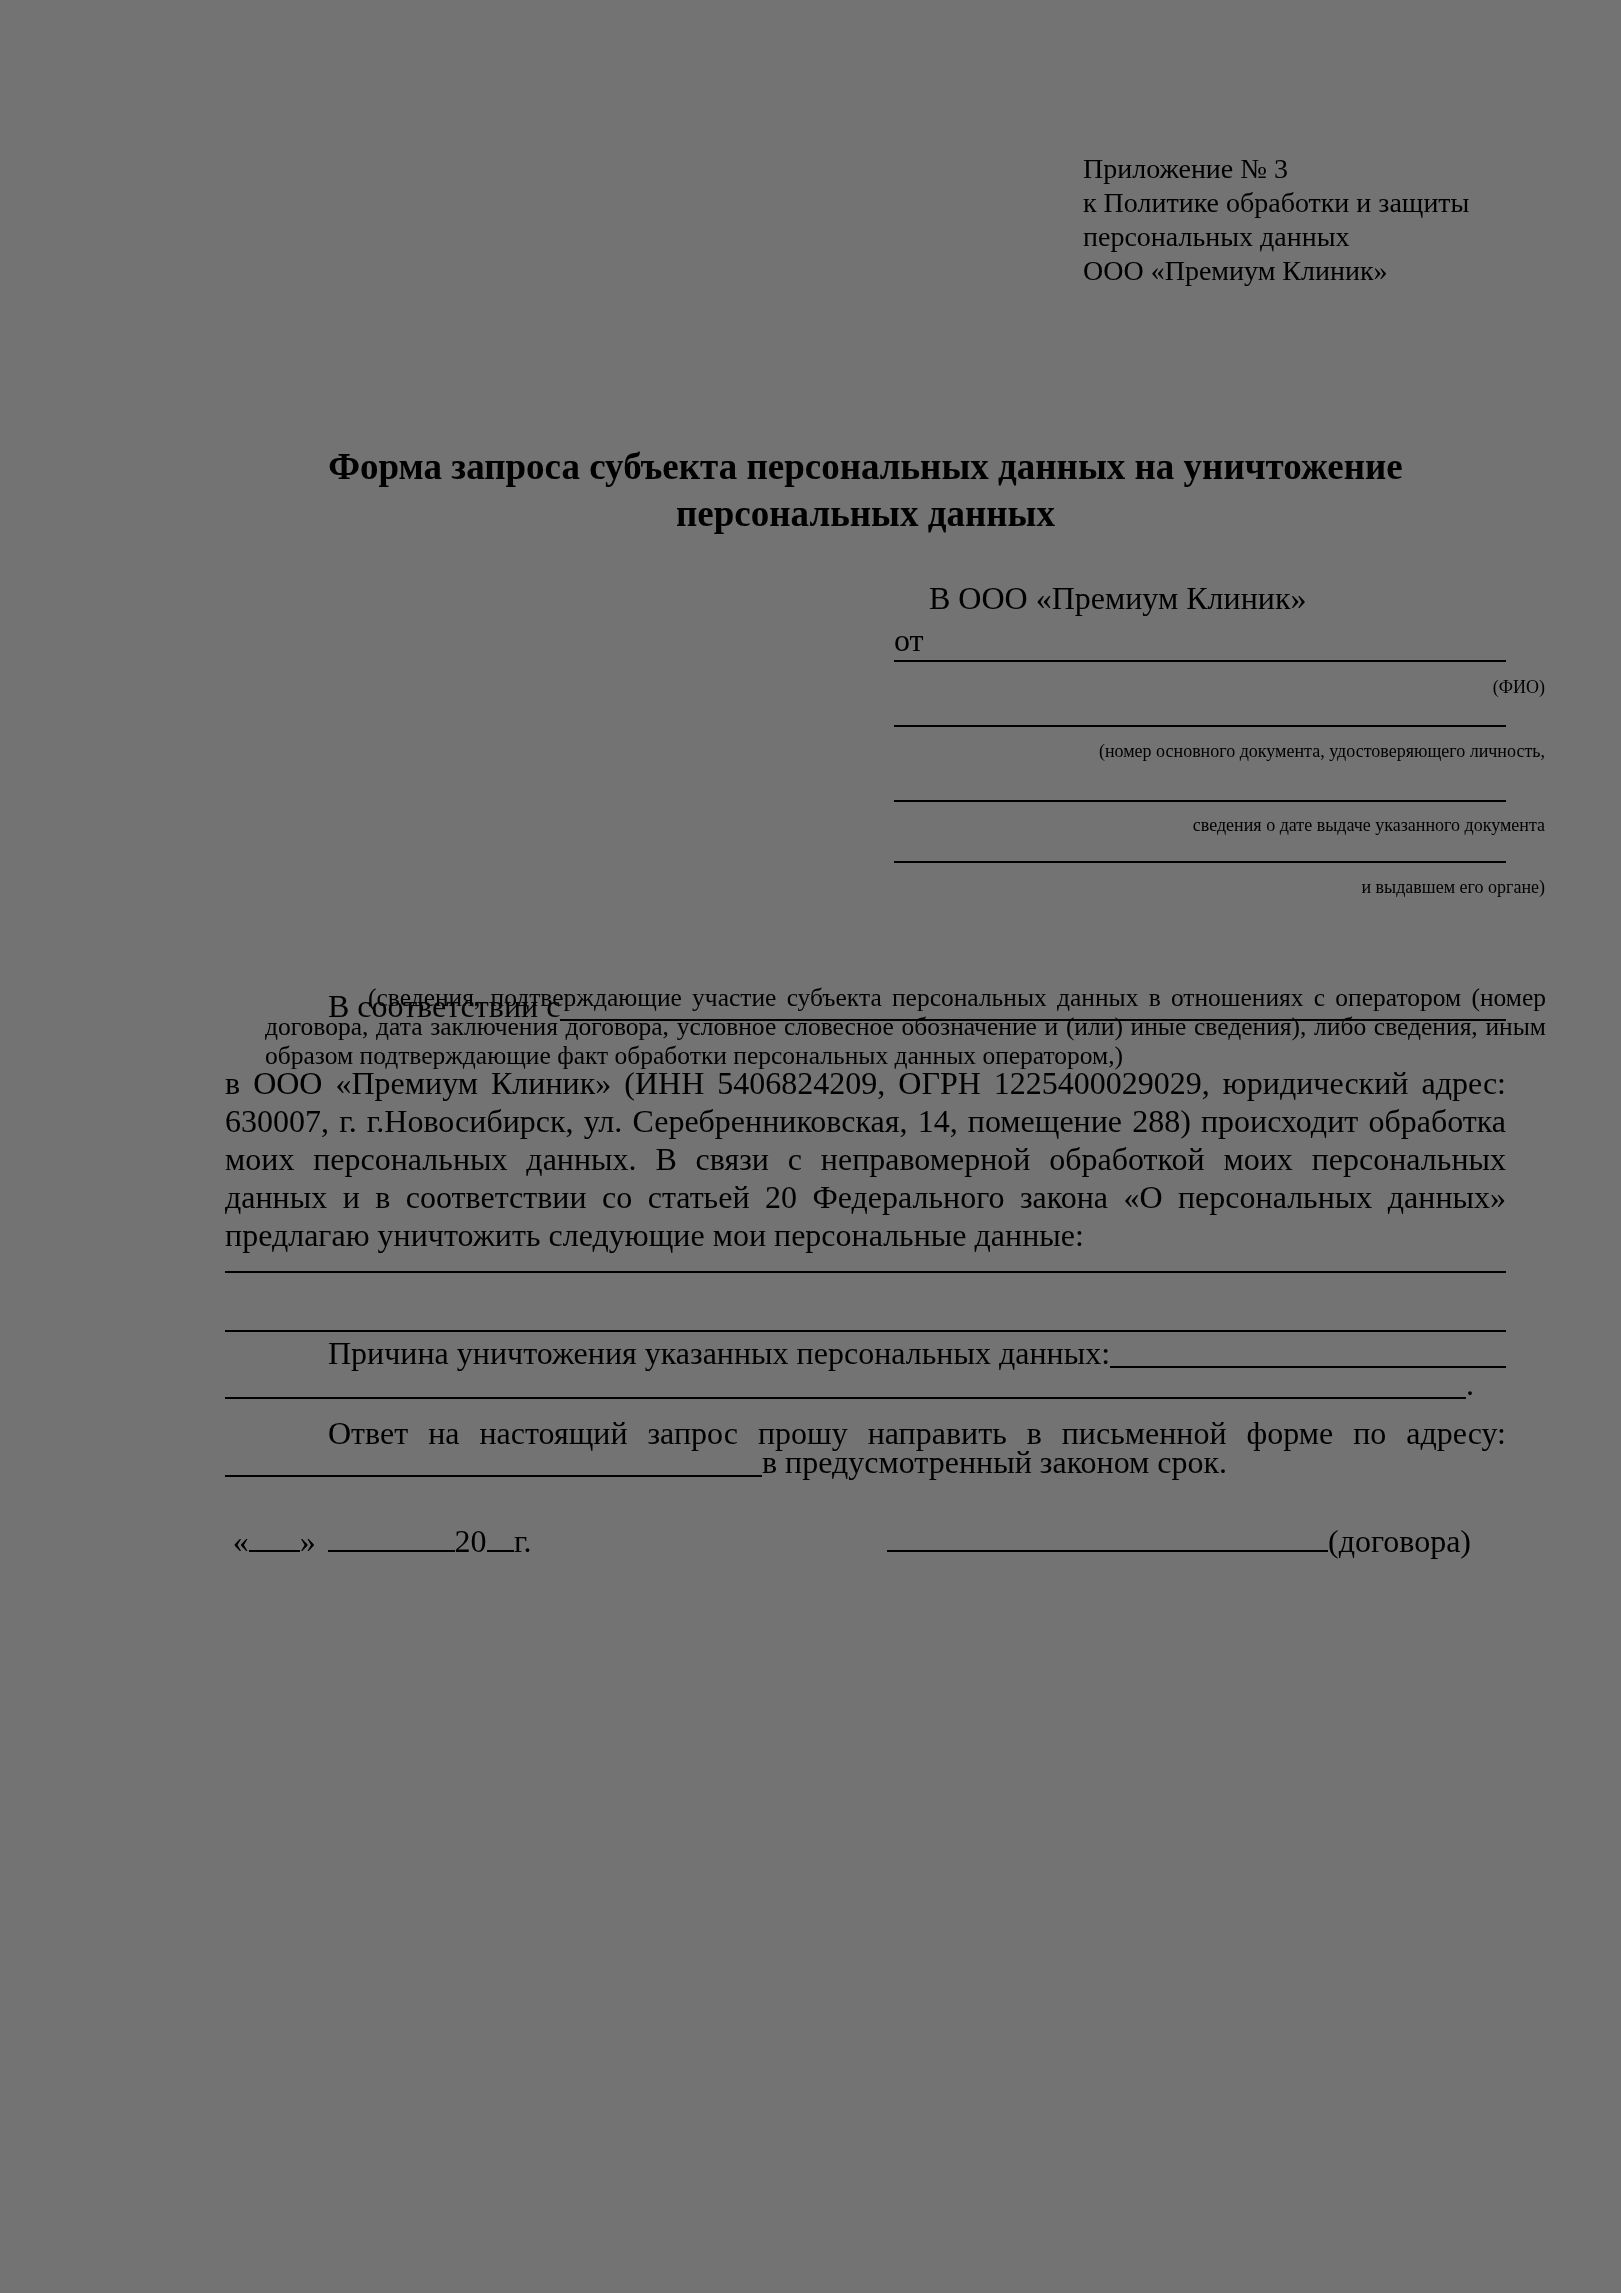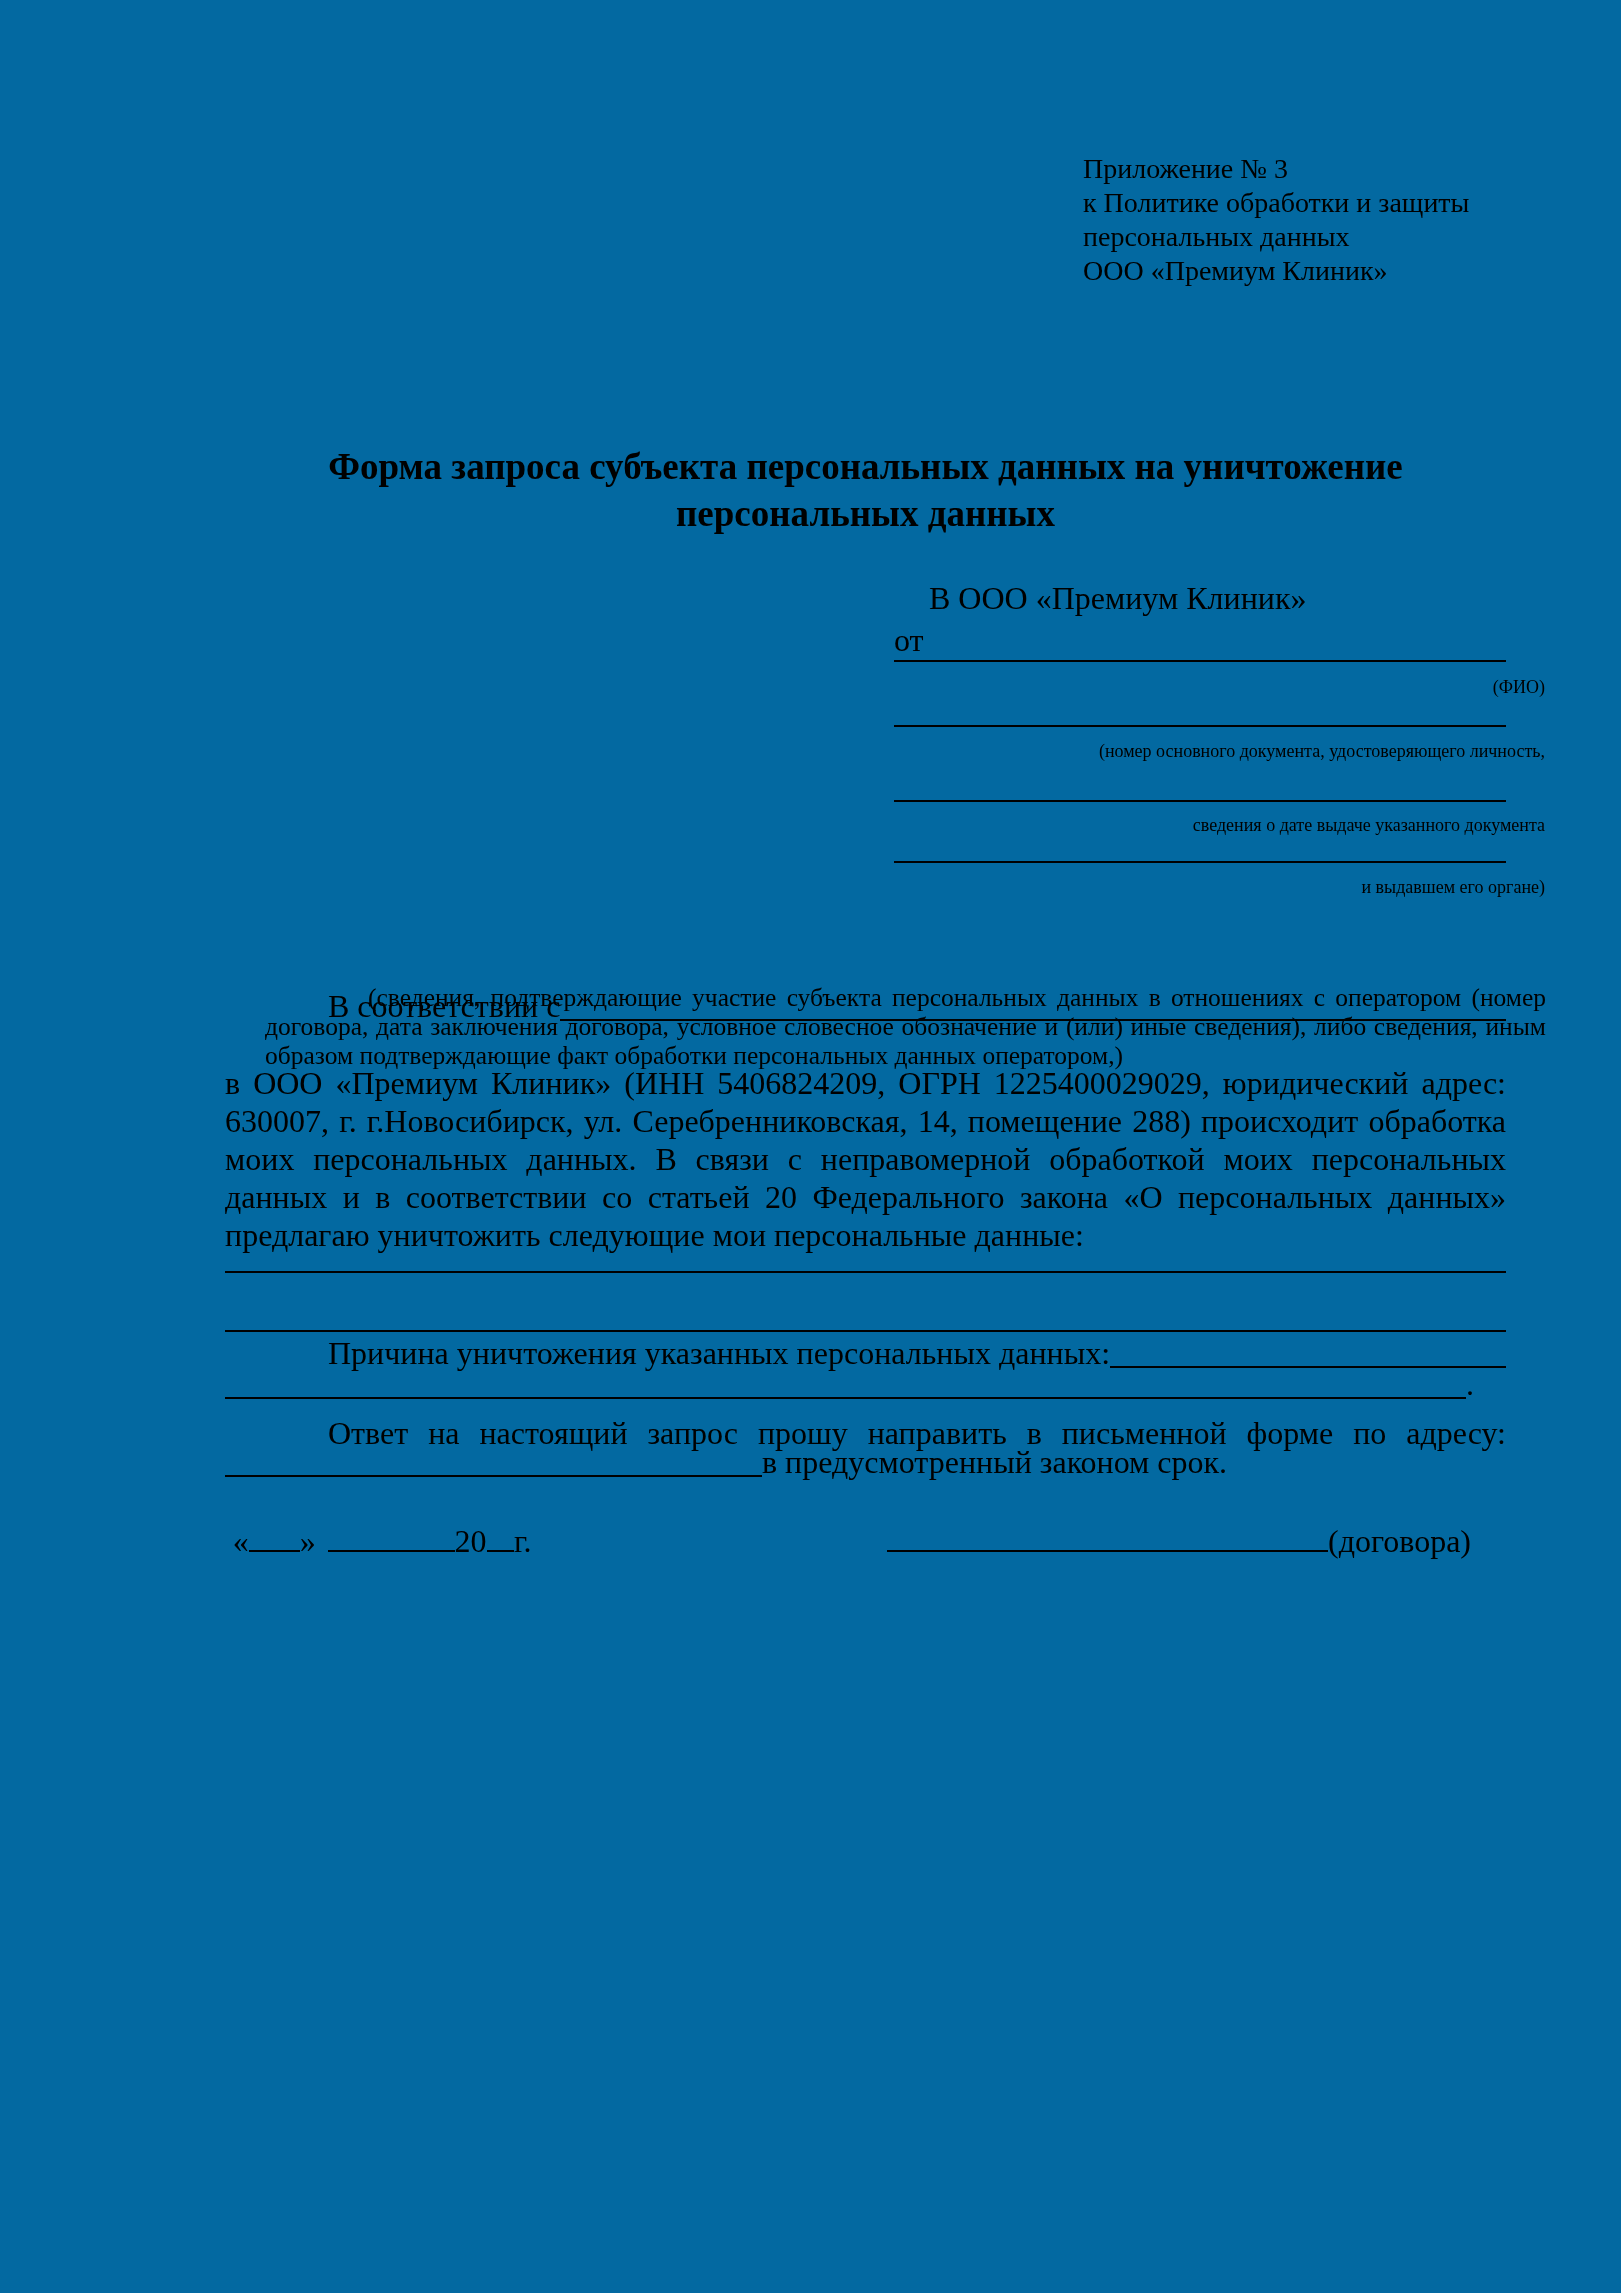--- a/index.html
+++ b/index.html
@@ -1,19 +1,19 @@
 <!DOCTYPE html>
 <html><head>
 <meta charset="utf-8">
 <style>
   html,body { margin:0; padding:0; background:#888; }
   .page {
     position:relative;
     width:1621px; height:2294px;
-    background:#0369a1;
+    background:#737373;
     color:#000;
     font-family:"Liberation Serif","DejaVu Serif",serif;
     overflow:hidden;
   }
   
   .appendix {
     position:absolute; left:1083px; top:152px;
     font-size:28px; line-height:34px; white-space:nowrap;
   }
   

